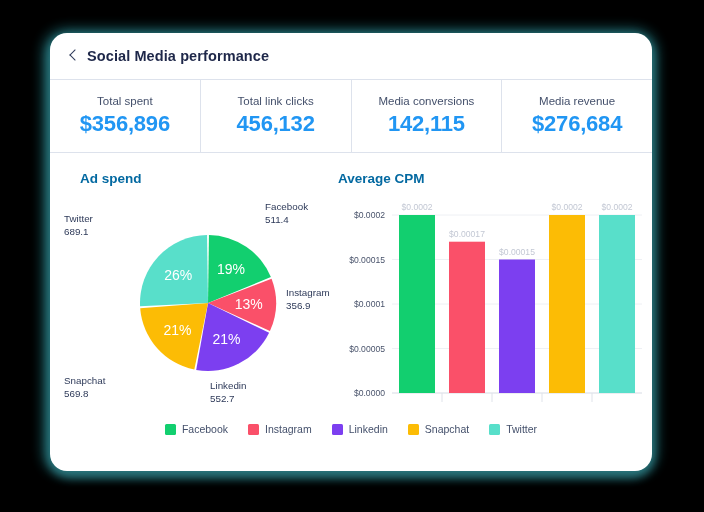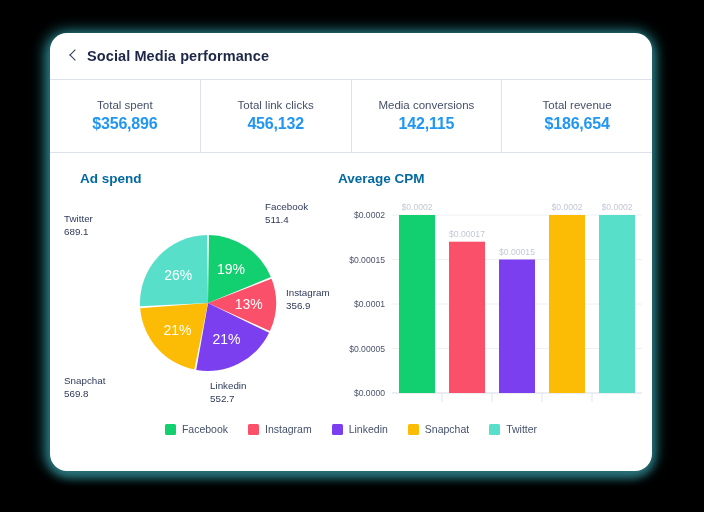--- a/index.html
+++ b/index.html
@@ -101,21 +101,21 @@
     gap: 4px;
     border-right: 1px solid #dde2ec;
   }
   .stat:last-child { border-right: none; }
   .stat-label {
     font-size: 11.5px;
     color: #44506b;
     text-align: right;
   }
   .stat-value {
-    font-size: 16px;
+    font-size: 22px;
     font-weight: bold;
     color: #2196f3;
     letter-spacing: -.2px;
   }
 
   
   .charts {
     display: flex;
     height: 266px;
     padding-top: 10px;
@@ -214,22 +214,22 @@
         </div>
         <div class="stat">
           <div class="stat-label">Total link clicks</div>
           <div class="stat-value">456,132</div>
         </div>
         <div class="stat">
           <div class="stat-label">Media conversions</div>
           <div class="stat-value">142,115</div>
         </div>
         <div class="stat">
-          <div class="stat-label">Total revenue</div>
-          <div class="stat-value">$186,654</div>
+          <div class="stat-label">Media revenue</div>
+          <div class="stat-value">$276,684</div>
         </div>
       </div>
 
     <div class="charts">
 
       <div class="chart-panel panel-left">
         <div class="chart-title">Ad spend</div>
         <div class="pie-wrap" id="pie-wrap"><svg width="280" height="210">
               <path d="M 158 108 L 158.9494282630619 40.00662836736731 A 68 68 0 0 1 220.86913028563728 82.08721440818137 Z" fill="#12cf6f"></path>
               <path d="M 158 108 L 221.56814599492898 83.8527265562467 A 68 68 0 0 1 219.92648893482004 136.09110122806885 Z" fill="#fa5069"></path>

